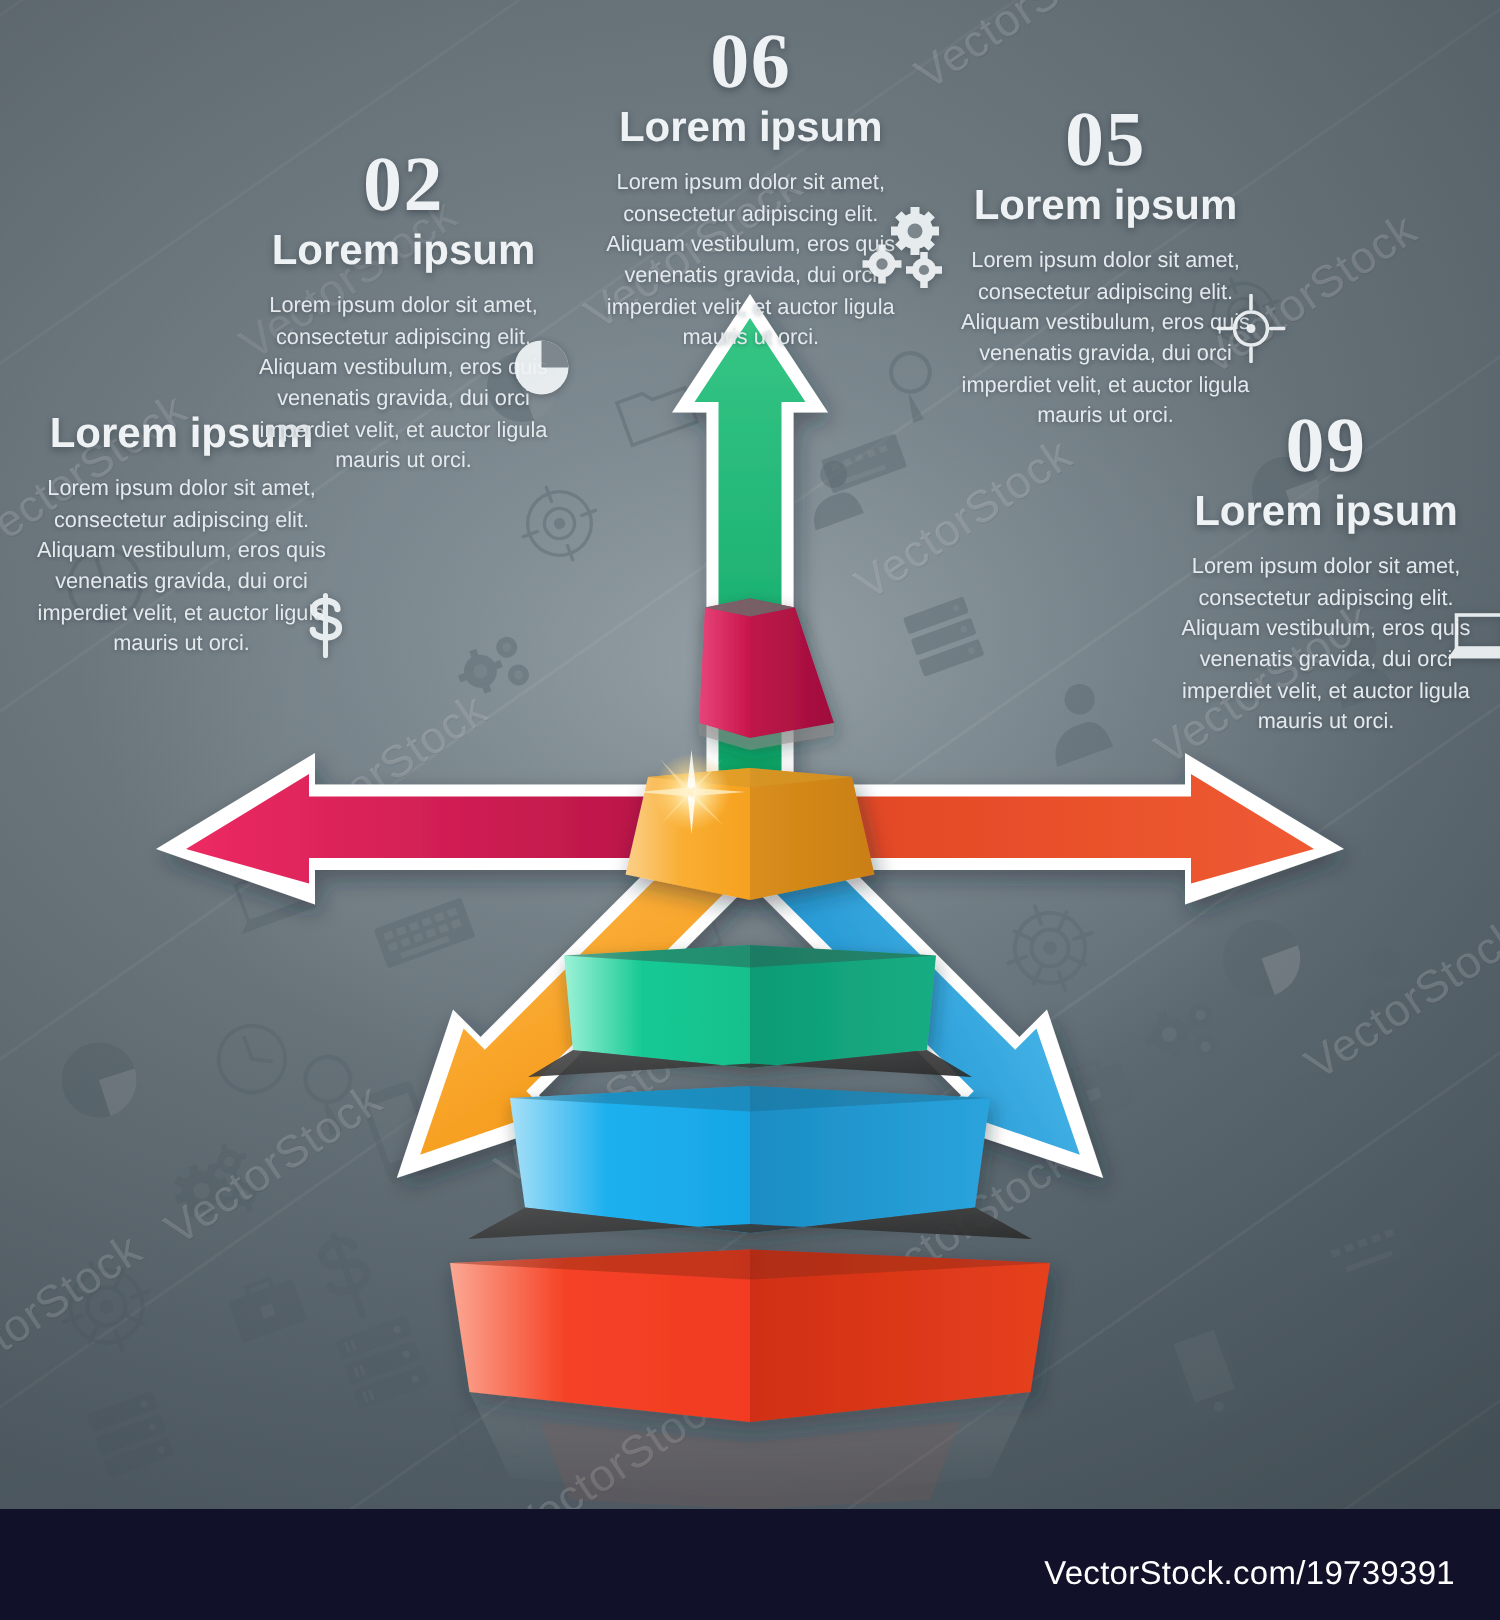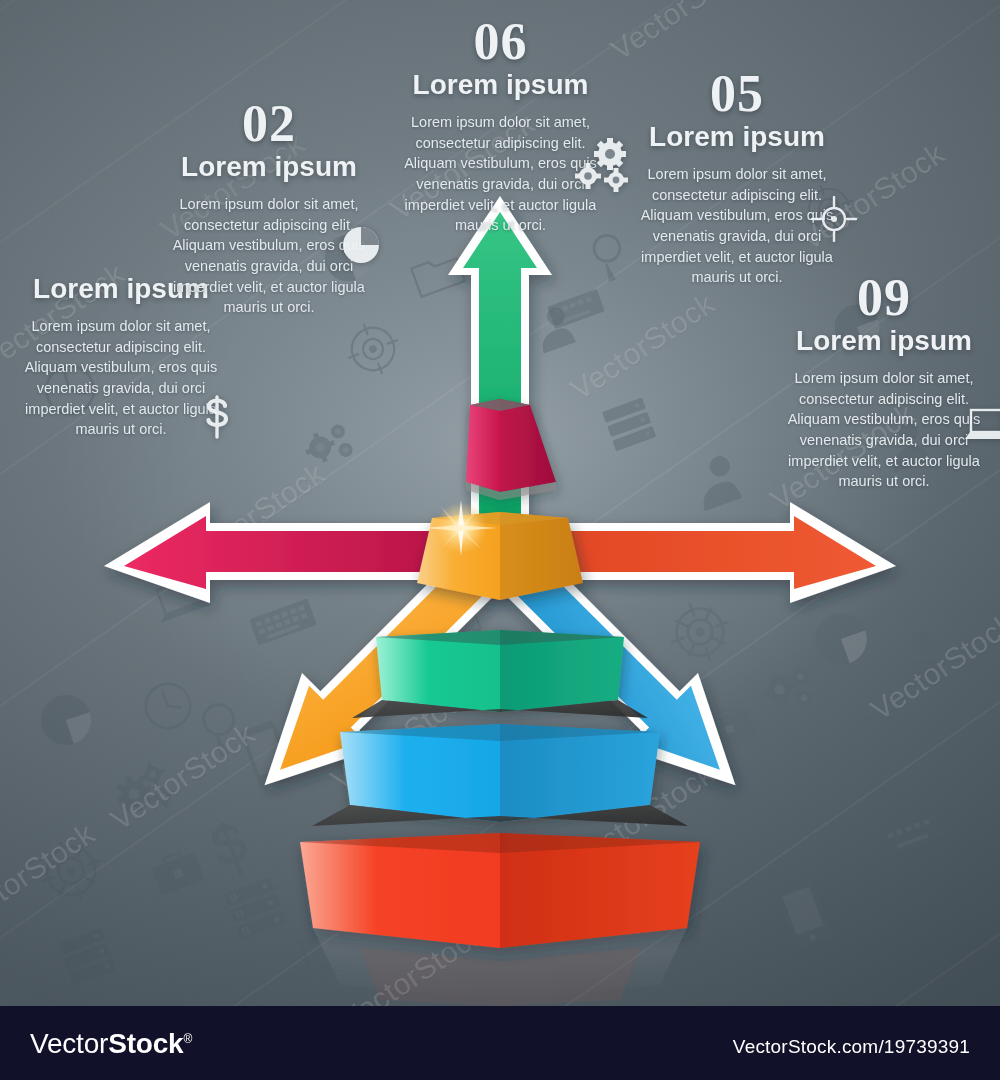--- a/index.html
+++ b/index.html
@@ -95,21 +95,21 @@
     position:absolute;left:30px;top:24px;
     font-family:"Liberation Sans", sans-serif;
     font-size:28px;color:#ffffff;line-height:1;letter-spacing:-.2px;
   }
   .vs-logo .thin{font-weight:300;}
   .vs-logo .bold{font-weight:700;}
   .vs-logo .reg{font-size:12px;vertical-align:super;font-weight:400;}
   .vs-url{
     position:absolute;right:30px;top:30px;
     font-family:"Liberation Sans", sans-serif;
-    font-size:19px;color:#ffffff;letter-spacing:.2px;
+    font-size:22px;color:#ffffff;letter-spacing:.2px;
   }
 </style>
 </head>
 <body>
 
 <div class="stage">
 
   <div class="bg-canvas">
     <div class="bg-streaks"></div>
 
@@ -743,17 +743,16 @@
         <svg width="48" height="38" viewBox="0 0 48 38" fill="none" stroke="currentColor" stroke-width="2.4">
           <rect x="8" y="4" width="32" height="22"></rect>
             <path d="M2 33h44l-5-7H7z" fill="currentColor" stroke="none"></path>
         </svg>
       </div>
     </div>
 
   </div>
 
   <div class="footer">
-    <div class="vs-logo"><span class="thin">Vector</span><span class="bold">Stock</span><span class="reg">®</span></div>
     <div class="vs-url">VectorStock.com/19739391</div>
   </div>
 
 </div>
 
 </body></html>

